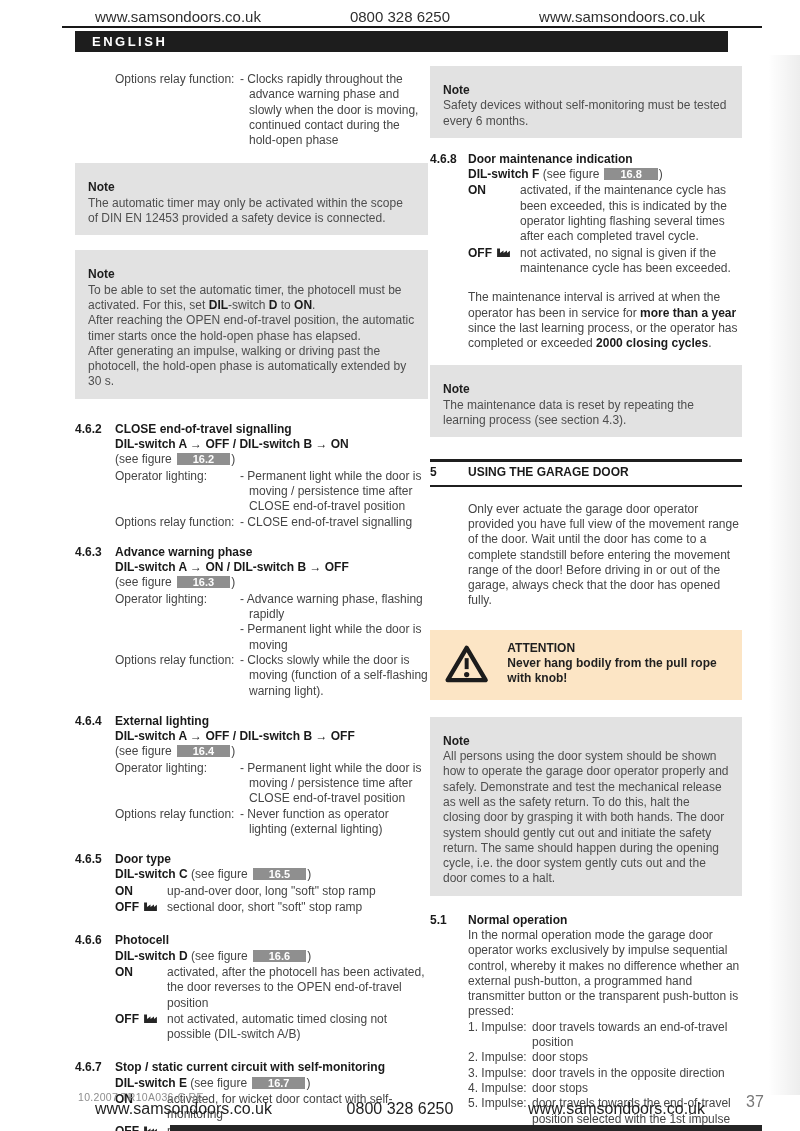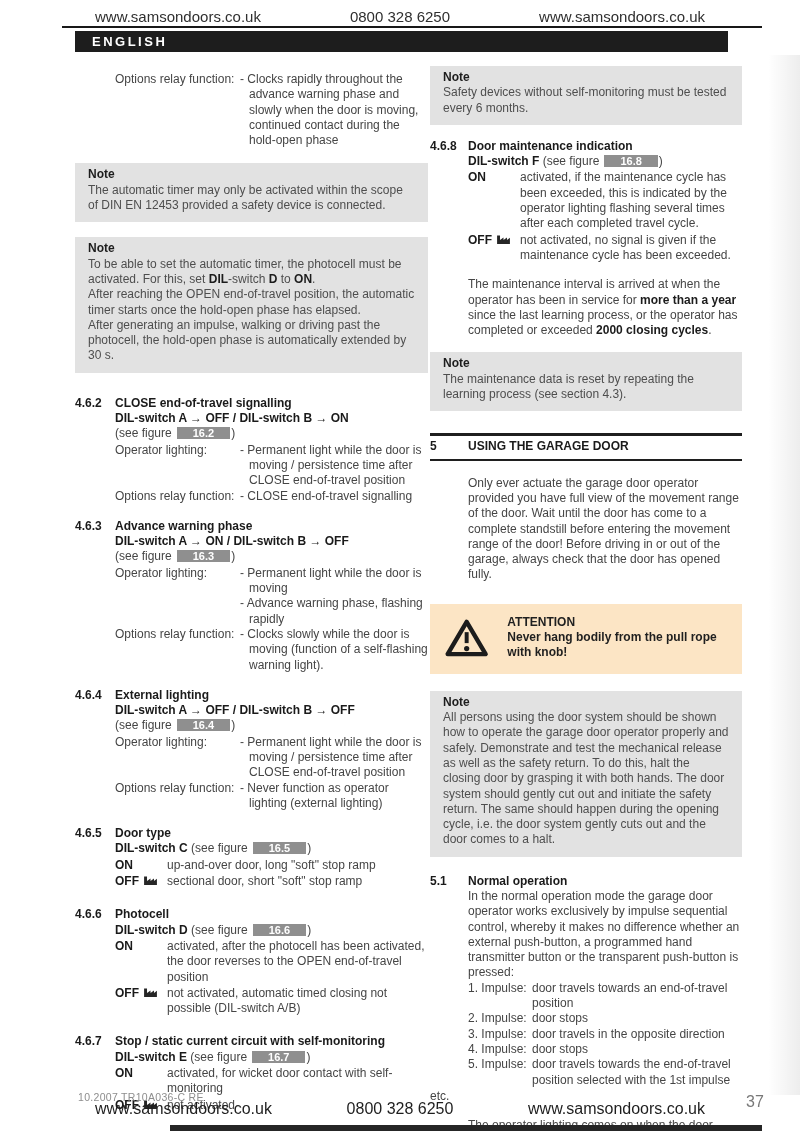--- a/index.html
+++ b/index.html
@@ -38,21 +38,21 @@
   .drow{display:flex;}
   .dlabel{flex:0 0 125px;}
   .dval{flex:1;}
   .ditem{padding-left:9px;text-indent:-9px;}
 
   .swrow{display:flex;margin-top:1px;}
   .swterm{flex:0 0 52px;font-weight:bold;color:#1a1a1a;white-space:nowrap;}
   .swterm svg{margin-left:4px;vertical-align:-1px;}
   .swtext{flex:1;}
 
-  .note{background:var(--note-bg,#e2e2e2);padding:4px 13px 9px;margin-bottom:14px;color:#4e4e4e;}
+  .note{background:var(--note-bg,#e2e2e2);padding:17px 13px 9px;margin-bottom:14px;color:#4e4e4e;}
   .note-title{font-weight:bold;color:#1d1d1d;}
   .note-body{white-space:pre-line;}
 
   .para{margin:0 0 14px 0;}
   .indent-para{margin-left:38px;}
 
   .h5wrap{border-top:3px solid #1f1f1f;border-bottom:2px solid #1f1f1f;padding:3px 0 4px;display:flex;margin:22px 0 15px;}
   .h5num{flex:0 0 38px;font-weight:bold;color:#1a1a1a;}
   .h5title{font-weight:bold;color:#1a1a1a;}
 
@@ -133,22 +133,22 @@
 
     <div class="sec">
       <span class="sec-num">4.6.3</span>
       <div class="sec-body">
         <div class="sec-title">Advance warning phase</div>
         <div class="sec-switch">DIL-switch A → ON / DIL-switch B → OFF</div>
         <div class="sec-fig"><span>(see figure</span><span class="figbadge">16.3</span><span>)</span></div>
         <div class="drow">
           <div class="dlabel">Operator lighting:</div>
           <div class="dval">
+            <div class="ditem">- Advance warning phase, flashing rapidly</div>
             <div class="ditem">- Permanent light while the door is moving</div>
-            <div class="ditem">- Advance warning phase, flashing rapidly</div>
           </div>
         </div>
         <div class="drow">
           <div class="dlabel">Options relay function:</div>
           <div class="dval">
               <div class="ditem">- Clocks slowly while the door is moving (function of a self-flashing warning light).</div>
             </div>
         </div>
       </div>
     </div>

